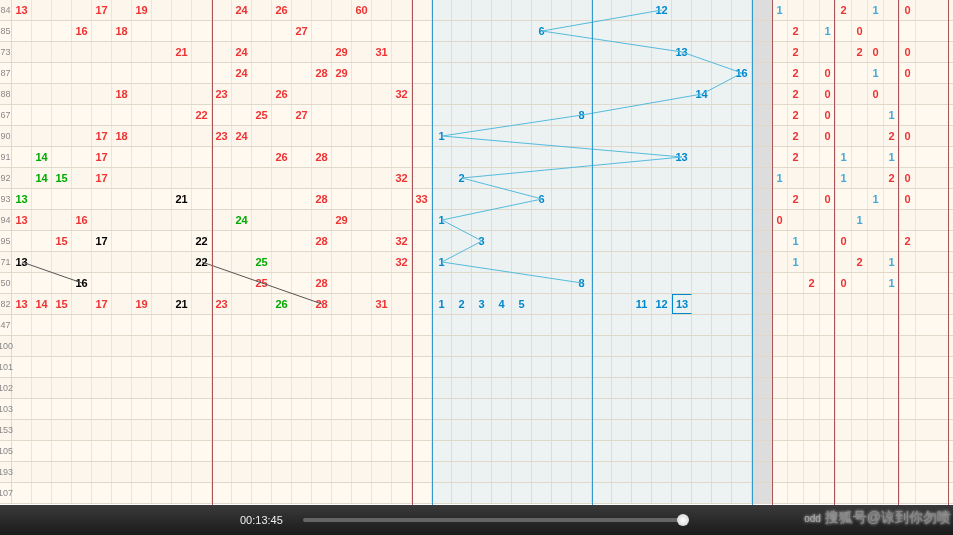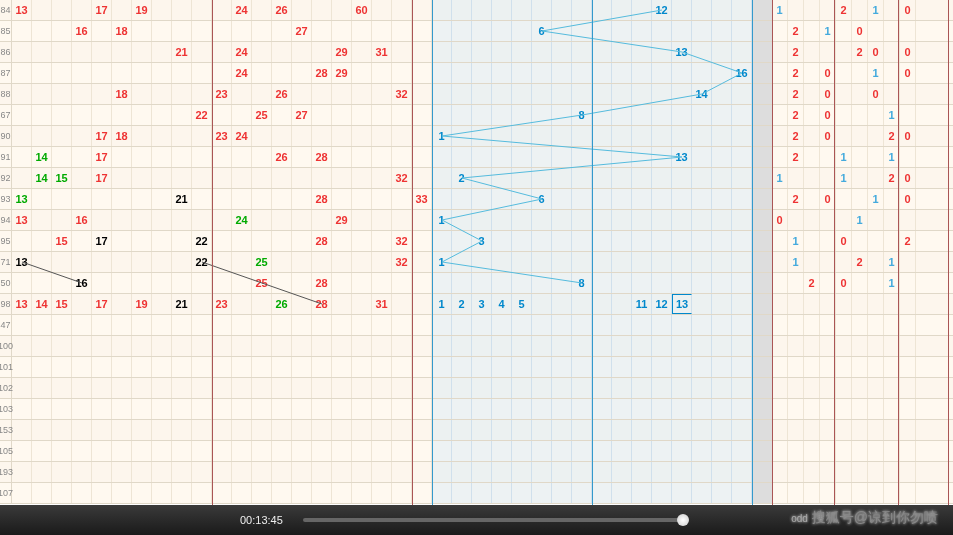--- a/index.html
+++ b/index.html
@@ -18,21 +18,21 @@
 .c-blue{color:#08c}
 .c-lblue{color:#4ad}
 .vline{position:absolute;top:0;height:505px;width:1px;background:#a55}
 .vline.blue{background:#39c}
 svg.lines{position:absolute;top:0;left:0;width:953px;height:505px;pointer-events:none}
 .boxed{border:1px solid #08c}
 .playerbar{position:absolute;bottom:0;left:0;width:953px;height:30px;background:linear-gradient(#3a3a3a,#1a1a1a);display:flex;align-items:center;color:#fff;font-size:11px}
 .time{margin-left:240px;color:#eee}
 .track{position:relative;margin-left:20px;width:380px;height:4px;background:#666;border-radius:2px}
 .knob{position:absolute;right:-6px;top:-4px;width:12px;height:12px;background:radial-gradient(#fff,#ccc);border-radius:50%}
-.watermark{position:absolute;right:15px;bottom:8px;color:#888;font-size:14px;text-shadow:0 0 3px #fff}
+.watermark{position:absolute;right:2px;bottom:8px;color:#888;font-size:14px;text-shadow:0 0 3px #fff}
 .rcell{width:16px;flex-shrink:0;display:flex;align-items:center;justify-content:center;font-size:11px;font-weight:bold;border-right:1px solid #eee5d5}
 </style>
 </head>
 <body>
 
 <div class="grid" id="grid">
     <div class="row">
       <div class="hdr">84</div>
       <div class="cell c-red">13</div>
       <div class="cell"></div>
@@ -130,21 +130,21 @@
       <div class="rcell c-red" style="color: rgb(238, 51, 51);">2</div>
       <div class="rcell"></div>
       <div class="rcell c-red" style="color: rgb(68, 170, 221);">1</div>
       <div class="rcell"></div>
       <div class="rcell c-red" style="color: rgb(238, 51, 51);">0</div>
       <div class="rcell"></div>
       <div class="rcell"></div>
       <div class="rcell c-lblue"> </div>
     </div>
     <div class="row">
-      <div class="hdr">86</div>
+      <div class="hdr">73</div>
       <div class="cell"></div>
       <div class="cell"></div>
       <div class="cell"></div>
       <div class="cell"></div>
       <div class="cell"></div>
       <div class="cell"></div>
       <div class="cell"></div>
       <div class="cell"></div>
       <div class="cell c-red">21</div>
       <div class="cell"></div>
@@ -754,21 +754,21 @@
       <div class="rcell"></div>
       <div class="rcell c-red" style="color: rgb(238, 51, 51);">2</div>
       <div class="rcell"></div>
       <div class="rcell c-red" style="color: rgb(238, 51, 51);">0</div>
       <div class="rcell"></div>
       <div class="rcell"></div>
       <div class="rcell c-red" style="color: rgb(68, 170, 221);">1</div>
       <div class="rcell"></div>
     </div>
     <div class="row">
-      <div class="hdr">98</div>
+      <div class="hdr">82</div>
       <div class="cell c-red">13</div>
       <div class="cell c-red">14</div>
       <div class="cell c-red">15</div>
       <div class="cell"></div>
       <div class="cell c-red">17</div>
       <div class="cell"></div>
       <div class="cell c-red">19</div>
       <div class="cell"></div>
       <div class="cell c-black">21</div>
       <div class="cell"></div>

